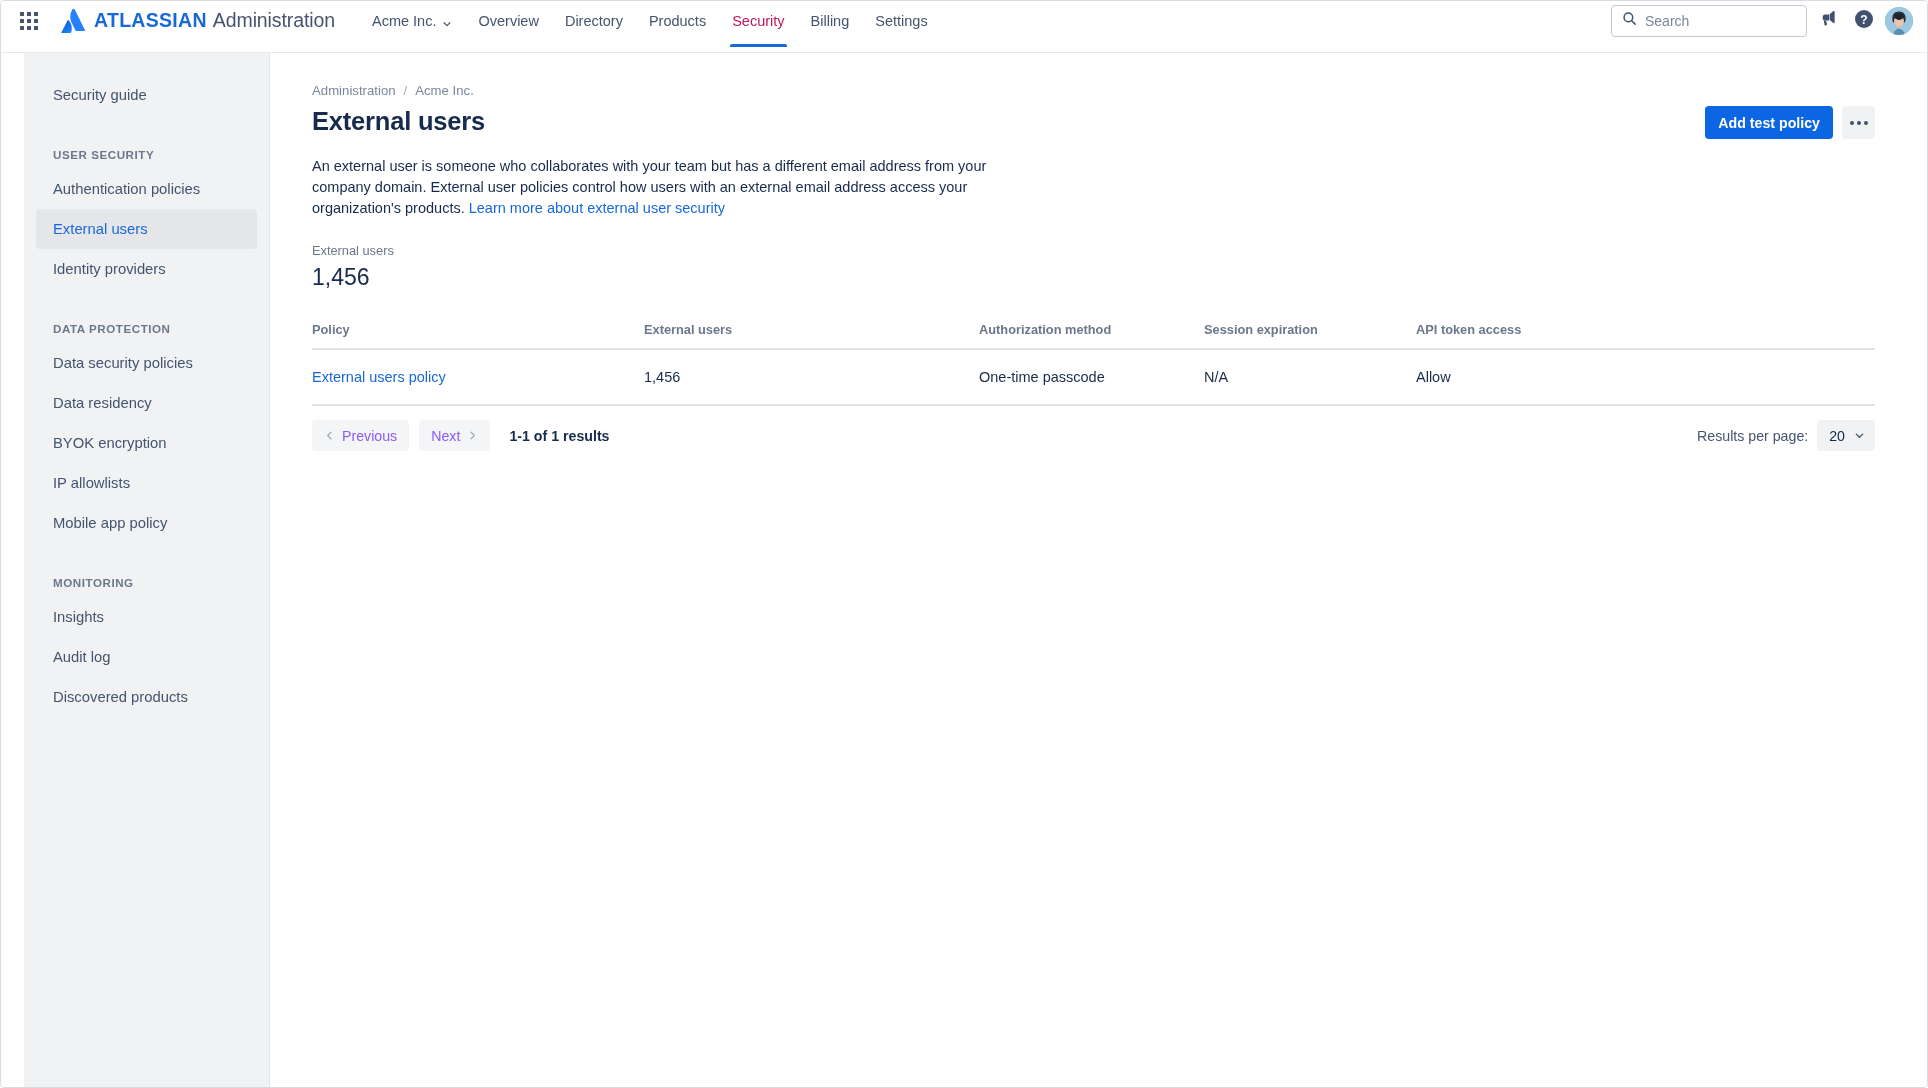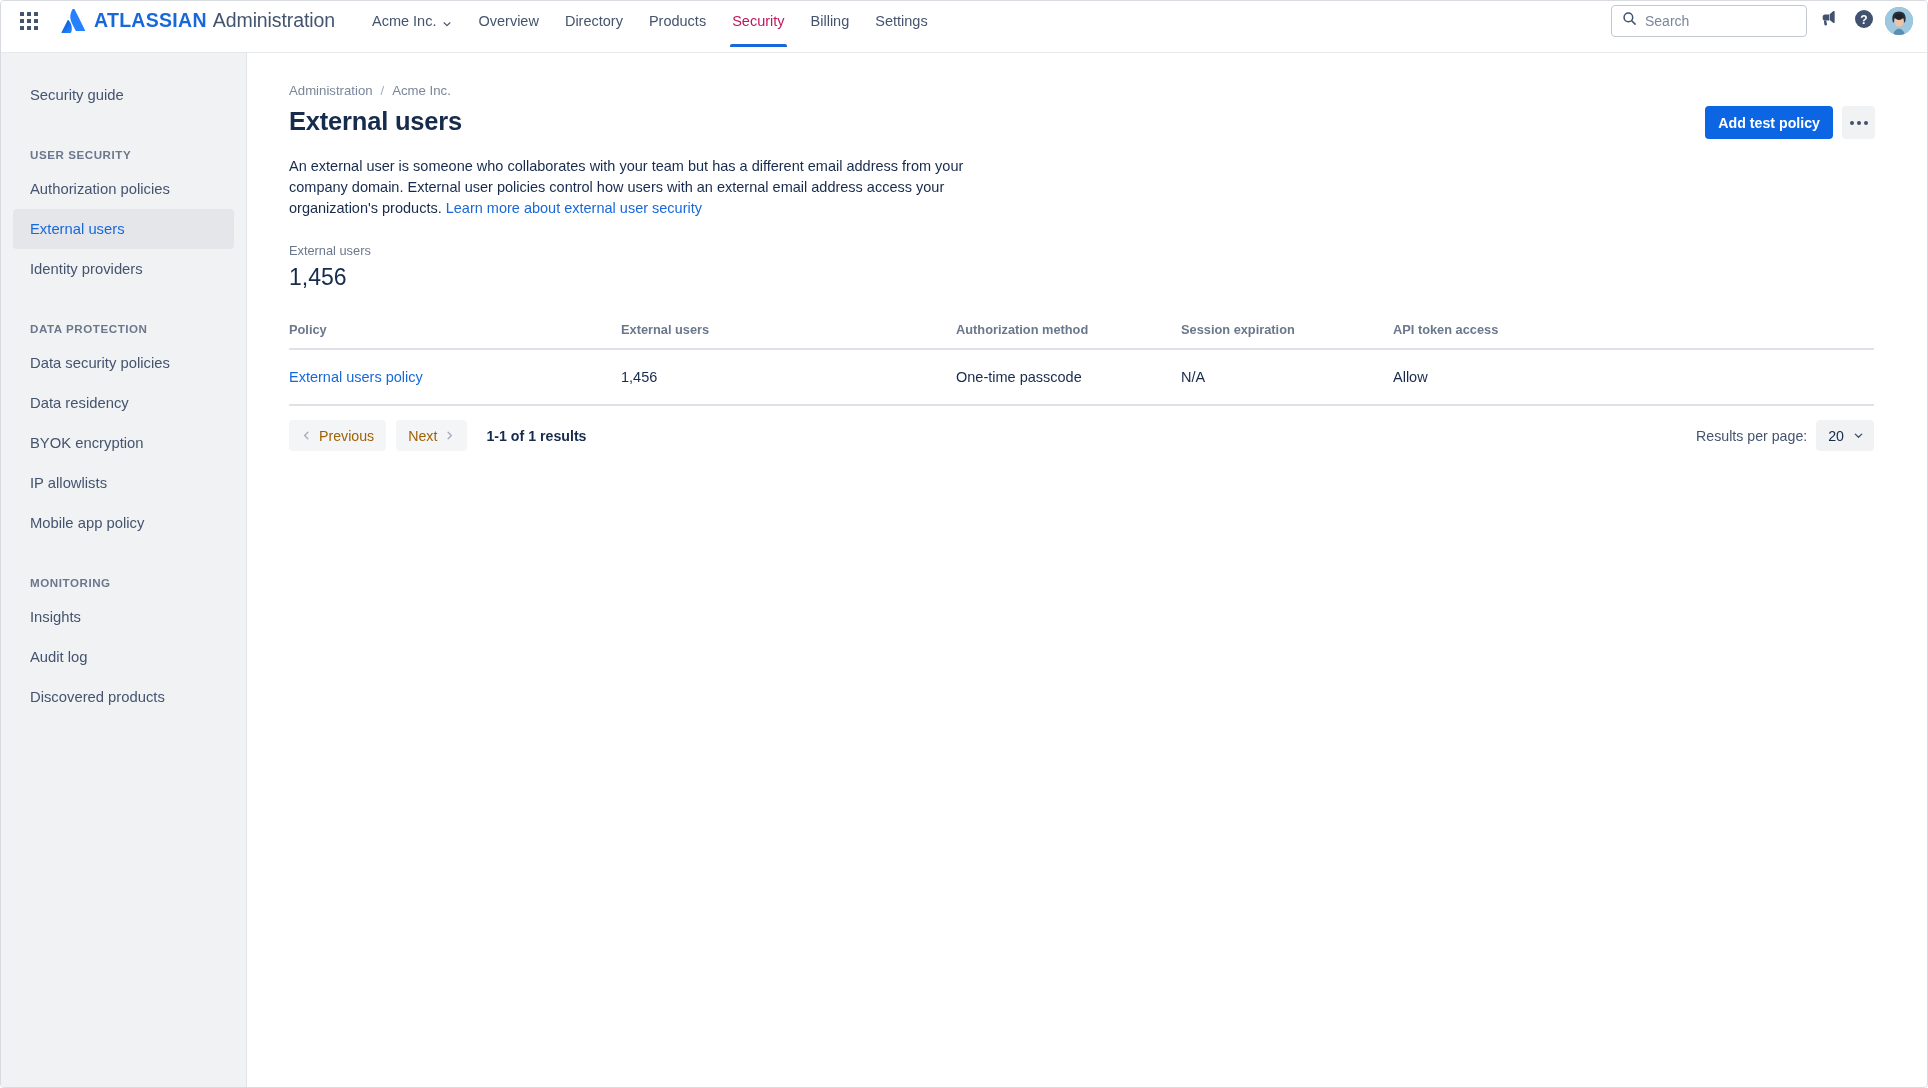--- a/index.html
+++ b/index.html
@@ -122,21 +122,21 @@
     width: 28px; height: 28px;
     border-radius: 50%;
     overflow: hidden;
     cursor: pointer;
     flex: 0 0 auto;
     background: #7ab3d6;
     position: relative;
   }
 
   
-  .body { display: flex; height: calc(1088px - 52px); }
+  .body { display: flex; height: calc(1088px - 52px); margin-left: 23px; }
 
   
   .sidebar {
     width: 246px;
     flex: 0 0 246px;
     background: #f1f2f4;
     border-right: 1px solid #e2e4e9;
     padding-top: 22px;
     overflow: hidden;
   }
@@ -274,21 +274,21 @@
   .pageleft { display: flex; align-items: center; gap: 10px; }
   .pgbtn {
     height: 31px;
     display: flex; align-items: center; gap: 7px;
     padding: 0 12px;
     background: #f4f5f7;
     border: none;
     border-radius: 4px;
     font-size: 14.2px;
     font-family: "Liberation Sans", sans-serif;
-    color: #a16207;
+    color: #8b5cf6;
     cursor: default;
   }
   .pg-results {
     font-size: 14.2px;
     font-weight: 600;
     color: #172b4d;
     margin-left: 9px;
   }
   .pageright { display: flex; align-items: center; gap: 9px; }
   .rpp-label { font-size: 14.2px; color: #44546f; }
@@ -403,21 +403,21 @@
     </div>
   </div>
 
   <div class="body">
 
     <aside class="sidebar">
 
       <div class="side-item">Security guide</div>
 
       <div class="side-heading">USER SECURITY</div>
-      <div class="side-item">Authorization policies</div>
+      <div class="side-item">Authentication policies</div>
       <div class="side-item selected">External users</div>
       <div class="side-item">Identity providers</div>
 
       <div class="side-heading">DATA PROTECTION</div>
       <div class="side-item">Data security policies</div>
       <div class="side-item">Data residency</div>
       <div class="side-item">BYOK encryption</div>
       <div class="side-item">IP allowlists</div>
       <div class="side-item">Mobile app policy</div>
 

